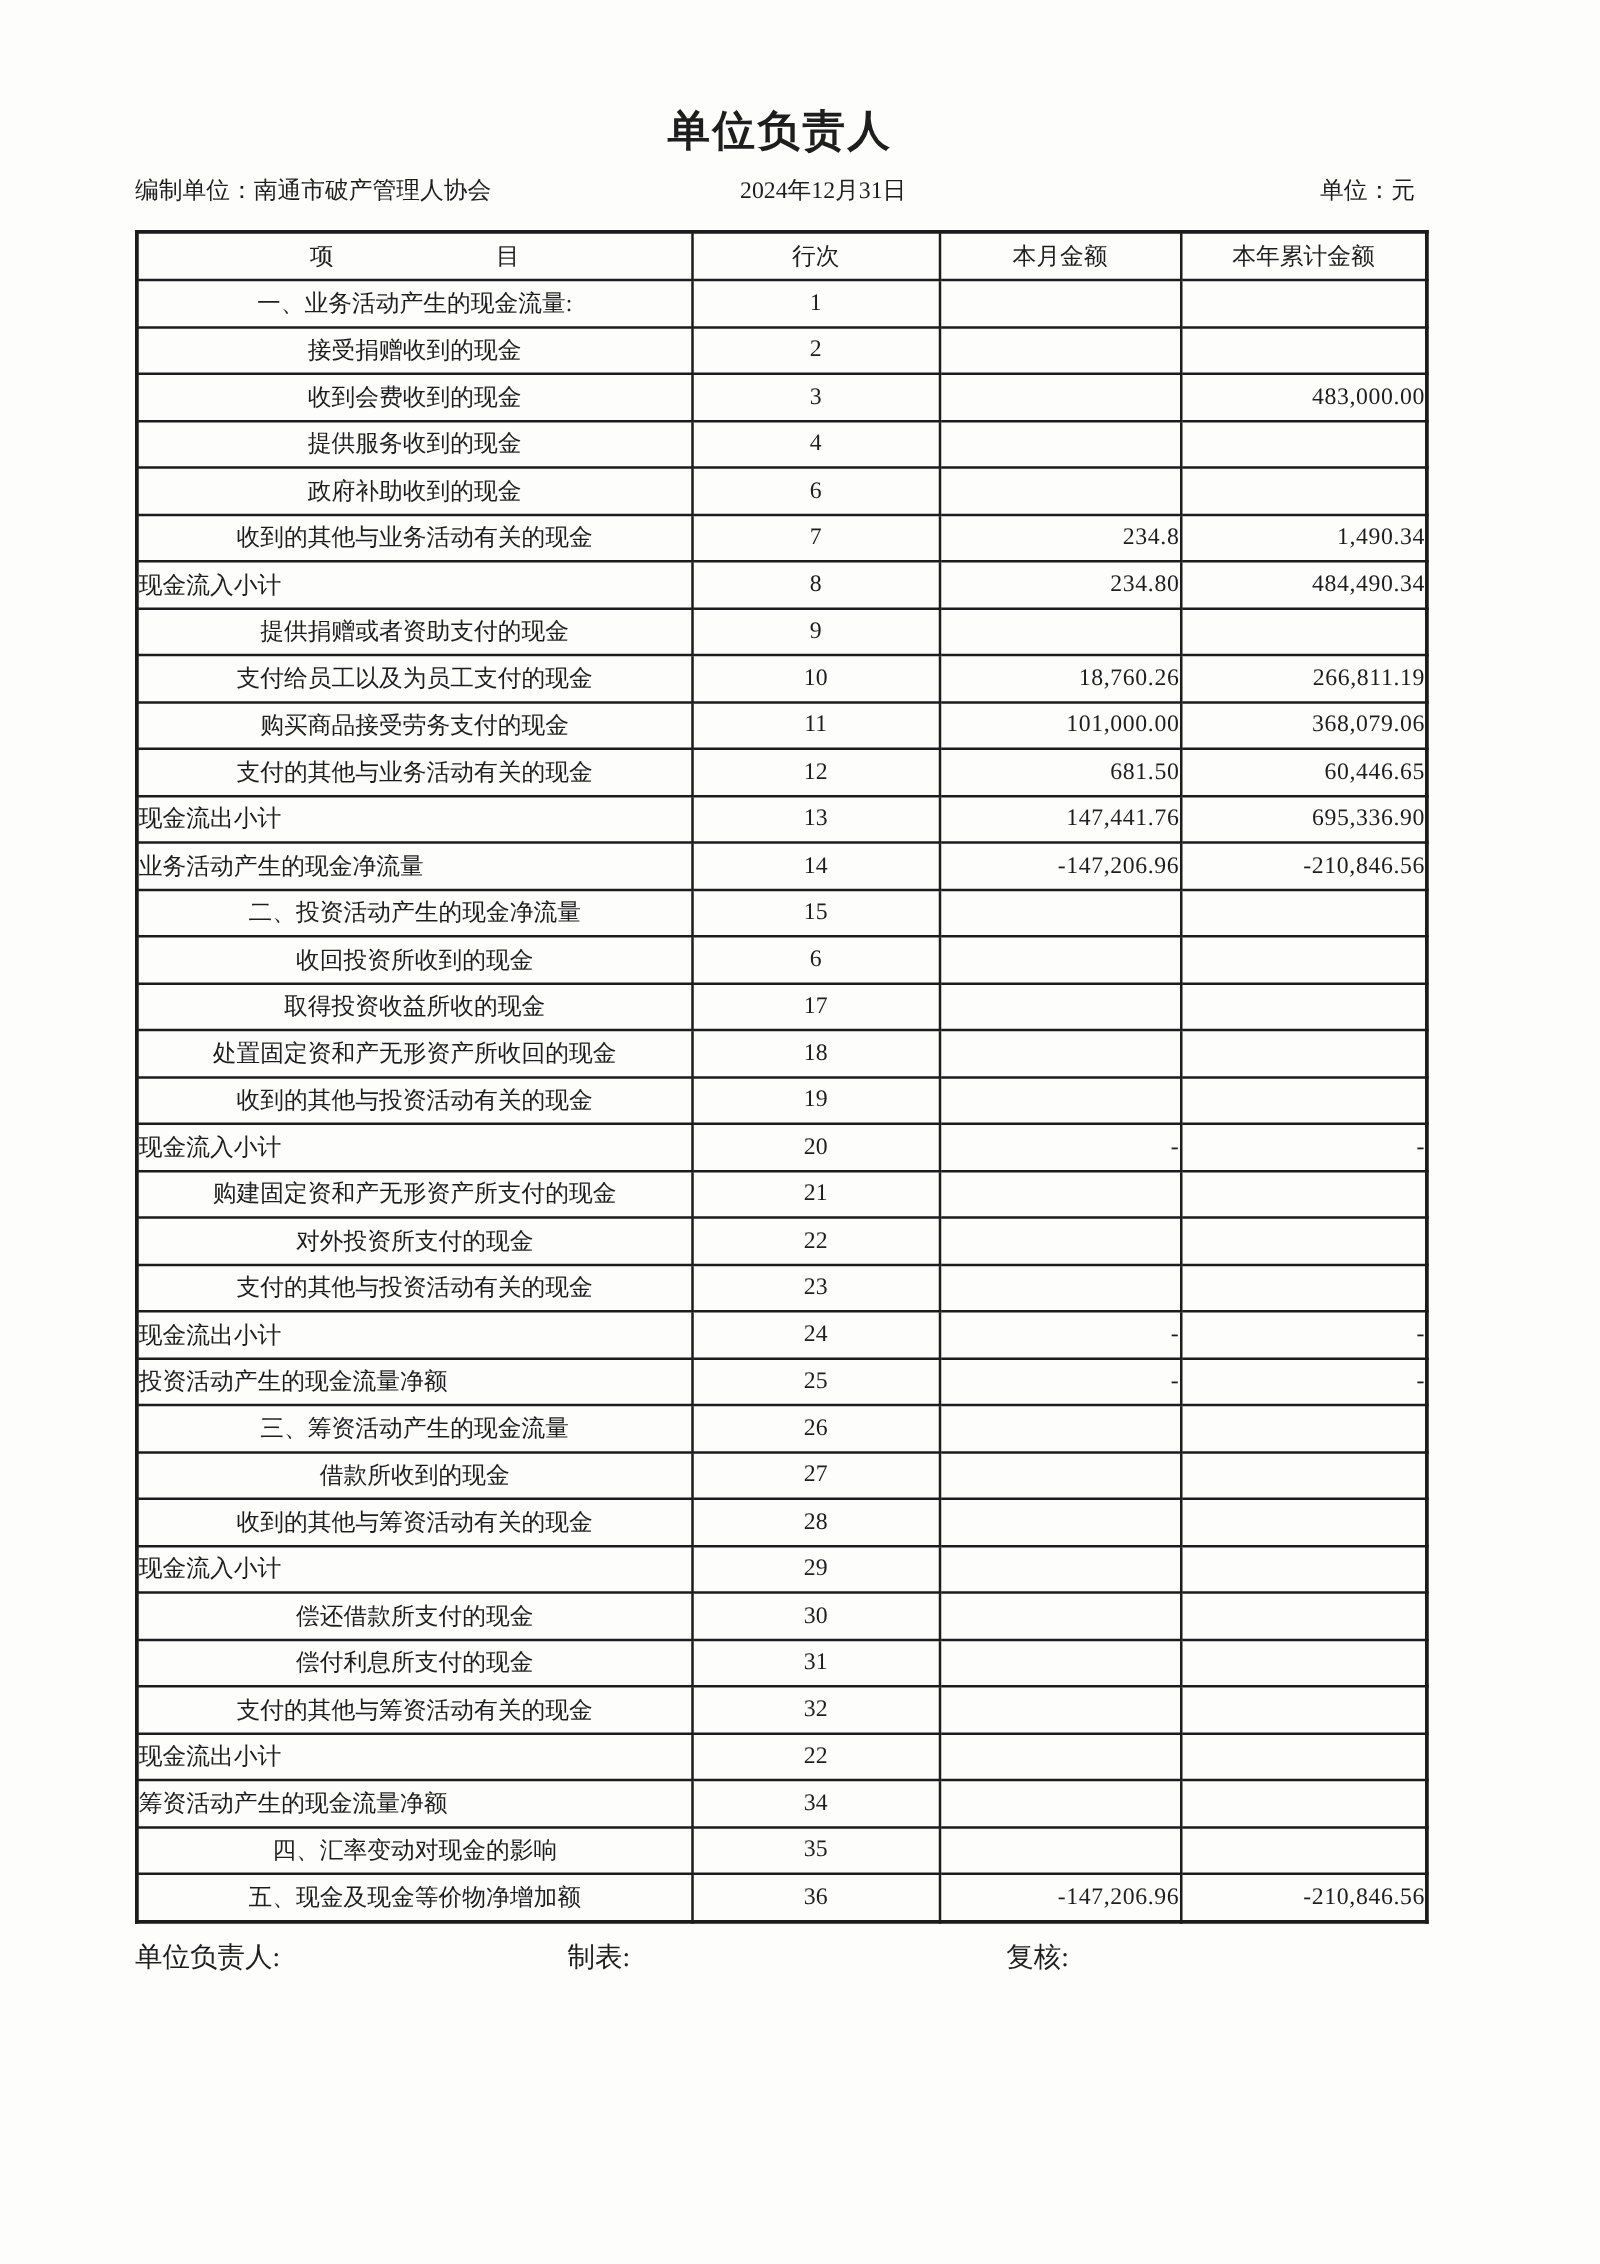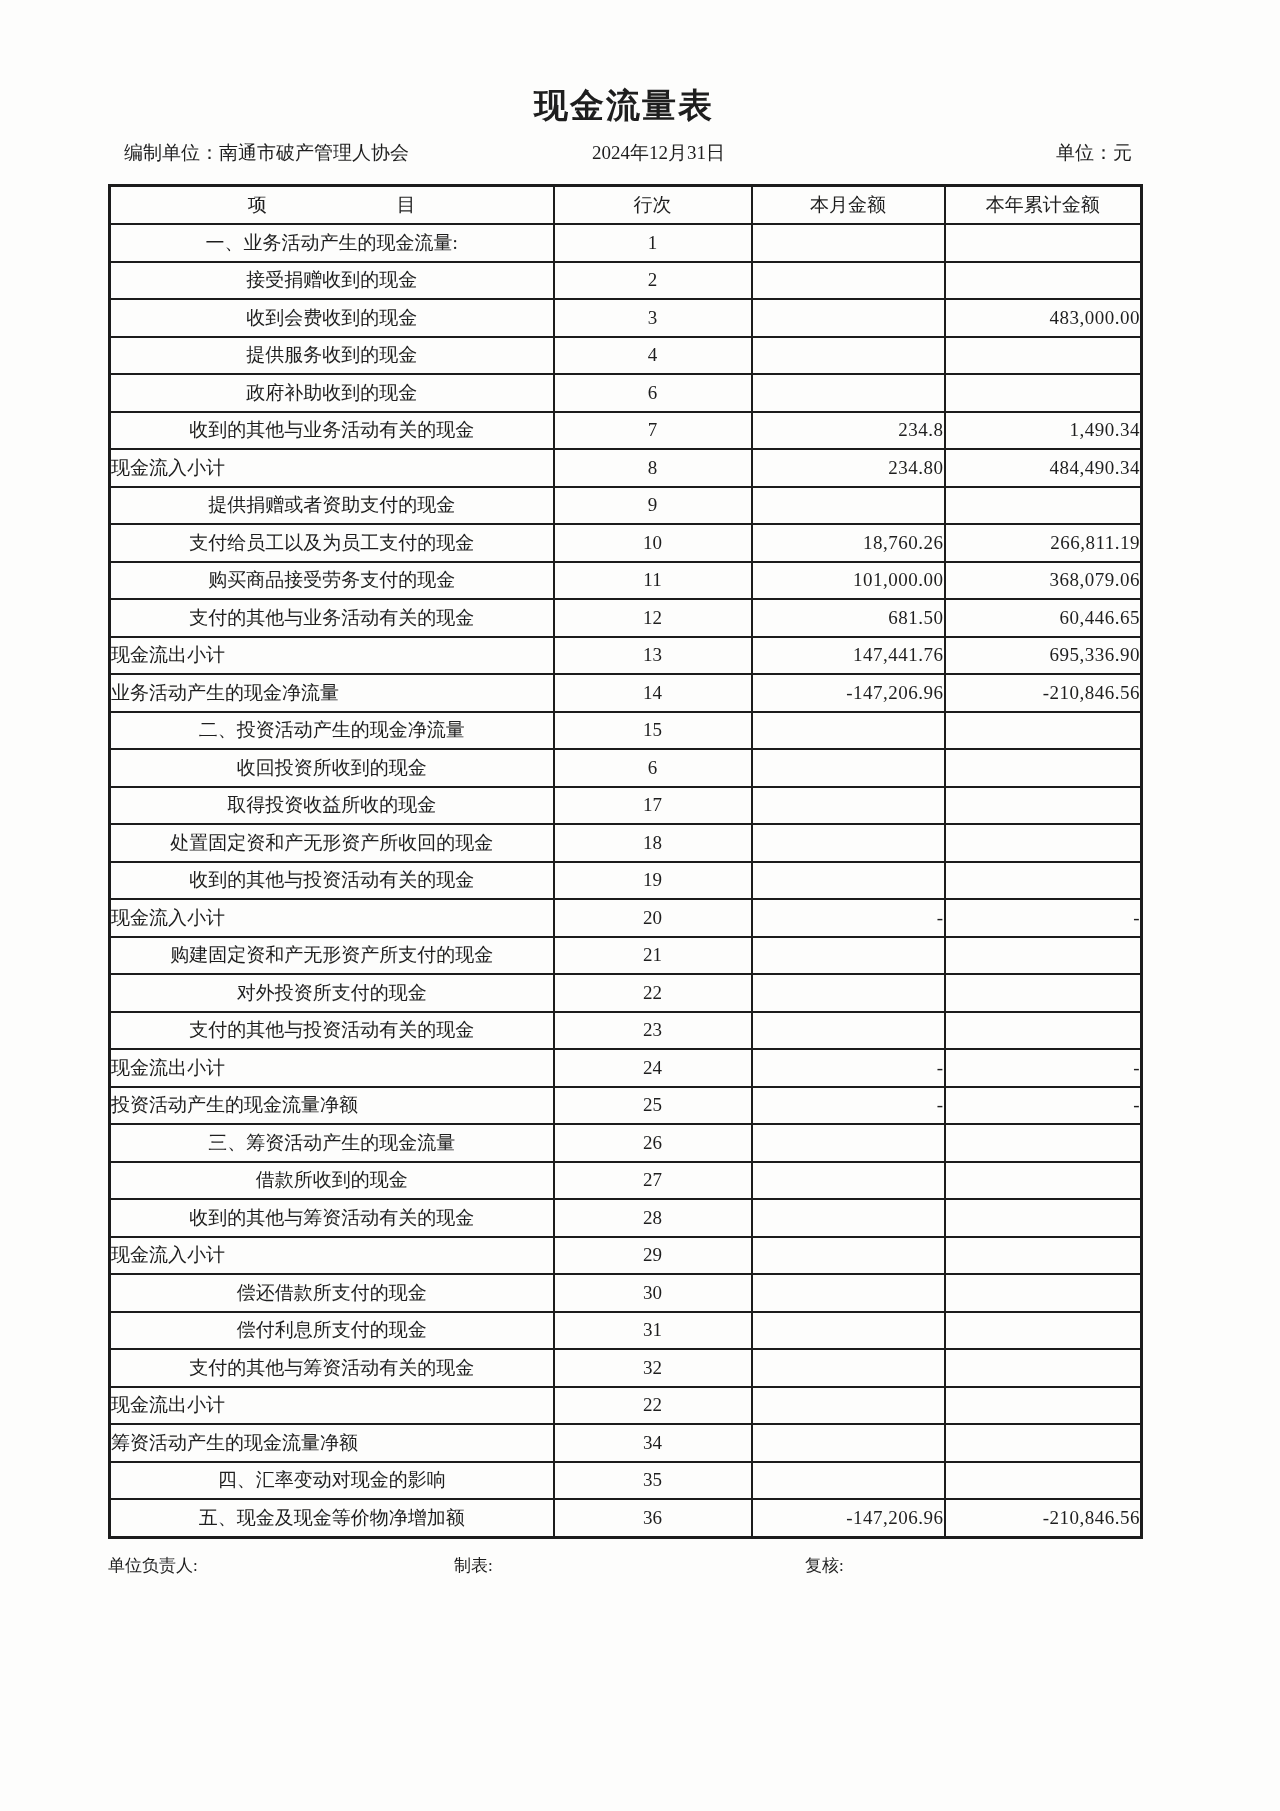--- a/index.html
+++ b/index.html
@@ -32,21 +32,21 @@
     margin-top: 10px;
     line-height: 24px;
   }
   .info-row {
     position: relative;
     height: 26px;
     margin-top: 12px;
     font-size: 19px;
     line-height: 26px;
   }
-  .info-prepared { position: absolute; left: 16px; top: 0; }
+  .info-prepared { position: absolute; left: 0; top: 0; }
   .info-date     { position: absolute; left: 484px; top: 0; }
   .info-unit     { position: absolute; right: 8px; top: 0; }
 
   table.cashflow {
     margin-top: 18px;
     border-collapse: collapse;
     table-layout: fixed;
     width: 1032px;
     border: 3px solid #1c1c1c;
   }
@@ -86,33 +86,33 @@
     text-align: right;
     padding-right: 13px;
     letter-spacing: 0.5px;
   }
   td.dash { padding-right: 46px; }
 
   .footer-row {
     position: relative;
     height: 26px;
     margin-top: 14px;
-    font-size: 17px;
+    font-size: 22px;
     line-height: 26px;
   }
   .footer-responsible { position: absolute; left: 0; top: 0; }
   .footer-preparer    { position: absolute; left: 346px; top: 0; }
   .footer-reviewer    { position: absolute; left: 697px; top: 0; }
 </style>
 </head>
 <body>
 
 <div class="content">
 
-  <div class="title">现金流量表</div>
+  <div class="title">单位负责人</div>
 
 
   <div class="info-row">
     <span class="info-prepared">编制单位：南通市破产管理人协会</span>
     <span class="info-date">2024年12月31日</span>
     <span class="info-unit">单位：元</span>
   </div>
 
   <table class="cashflow">
     <colgroup>

